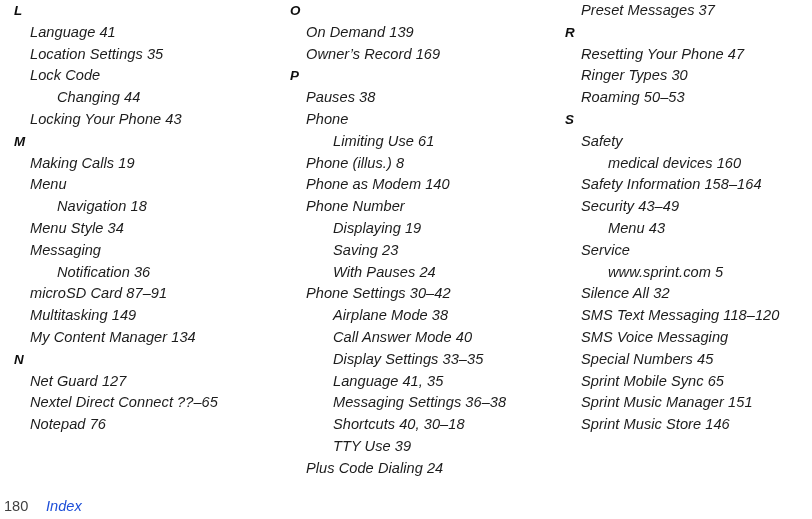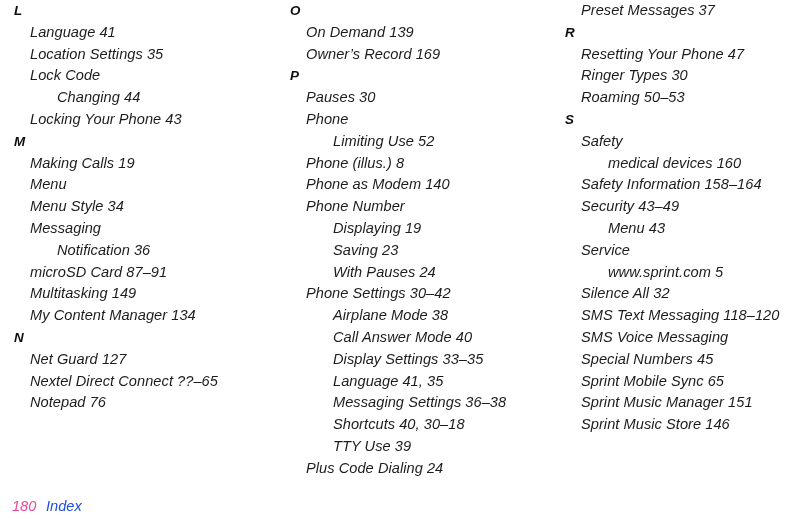--- a/index.html
+++ b/index.html
@@ -80,26 +80,25 @@
 
   .footer {
     position: absolute;
     left: 0;
     top: 496px;
     width: 812px;
     height: 23px;
   }
   .footer-num {
     position: absolute;
-    left: 12px;
+    left: 4px;
     top: 0px;
-    font-style: italic;
     font-size: 14.6px;
     line-height: 20px;
-    color: #ec4899;
+    color: #404040;
   }
   .footer-label {
     position: absolute;
     left: 46px;
     top: 0px;
     font-style: italic;
     font-size: 14.6px;
     line-height: 20px;
     color: #1d4ed8;
   }
@@ -114,41 +113,42 @@
       <ul class="entry-list">
           <li class="line letter">L</li>
           <li class="line lvl1">Language 41</li>
           <li class="line lvl1">Location Settings 35</li>
           <li class="line lvl1">Lock Code</li>
           <li class="line lvl2">Changing 44</li>
           <li class="line lvl1">Locking Your Phone 43</li>
           <li class="line letter">M</li>
           <li class="line lvl1">Making Calls 19</li>
           <li class="line lvl1">Menu</li>
+          <li class="line lvl2">Navigation 18</li>
           <li class="line lvl1">Menu Style 34</li>
           <li class="line lvl1">Messaging</li>
           <li class="line lvl2">Notification 36</li>
           <li class="line lvl1">microSD Card 87–91</li>
           <li class="line lvl1">Multitasking 149</li>
           <li class="line lvl1">My Content Manager 134</li>
           <li class="line letter">N</li>
           <li class="line lvl1">Net Guard 127</li>
           <li class="line lvl1">Nextel Direct Connect ??–65</li>
           <li class="line lvl1">Notepad 76</li>
         </ul>
     </div>
     <div class="index-column col-2">
       <ul class="entry-list">
           <li class="line letter">O</li>
           <li class="line lvl1">On Demand 139</li>
           <li class="line lvl1">Owner’s Record 169</li>
           <li class="line letter">P</li>
-          <li class="line lvl1">Pauses 30</li>
+          <li class="line lvl1">Pauses 38</li>
           <li class="line lvl1">Phone</li>
-          <li class="line lvl2">Limiting Use 52</li>
+          <li class="line lvl2">Limiting Use 61</li>
           <li class="line lvl1">Phone (illus.) 8</li>
           <li class="line lvl1">Phone as Modem 140</li>
           <li class="line lvl1">Phone Number</li>
           <li class="line lvl2">Displaying 19</li>
           <li class="line lvl2">Saving 23</li>
           <li class="line lvl2">With Pauses 24</li>
           <li class="line lvl1">Phone Settings 30–42</li>
           <li class="line lvl2">Airplane Mode 38</li>
           <li class="line lvl2">Call Answer Mode 40</li>
           <li class="line lvl2">Display Settings 33–35</li>

